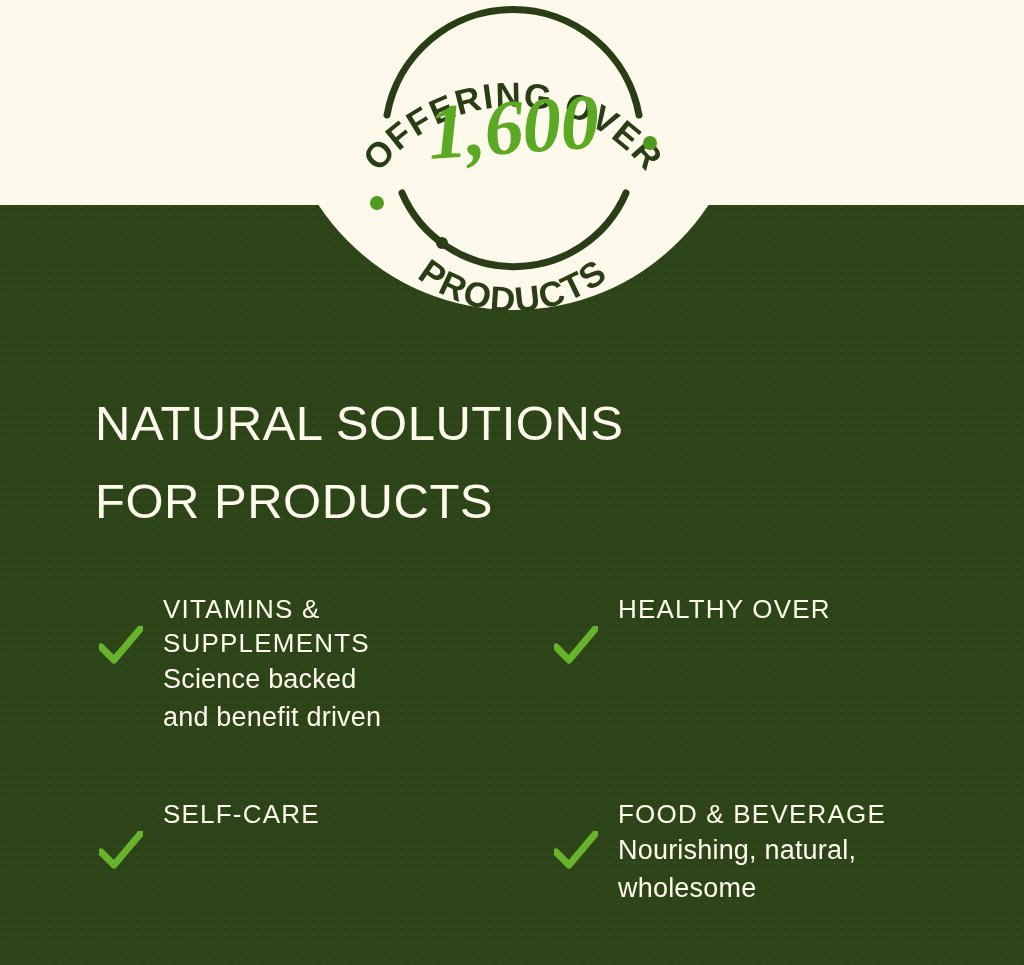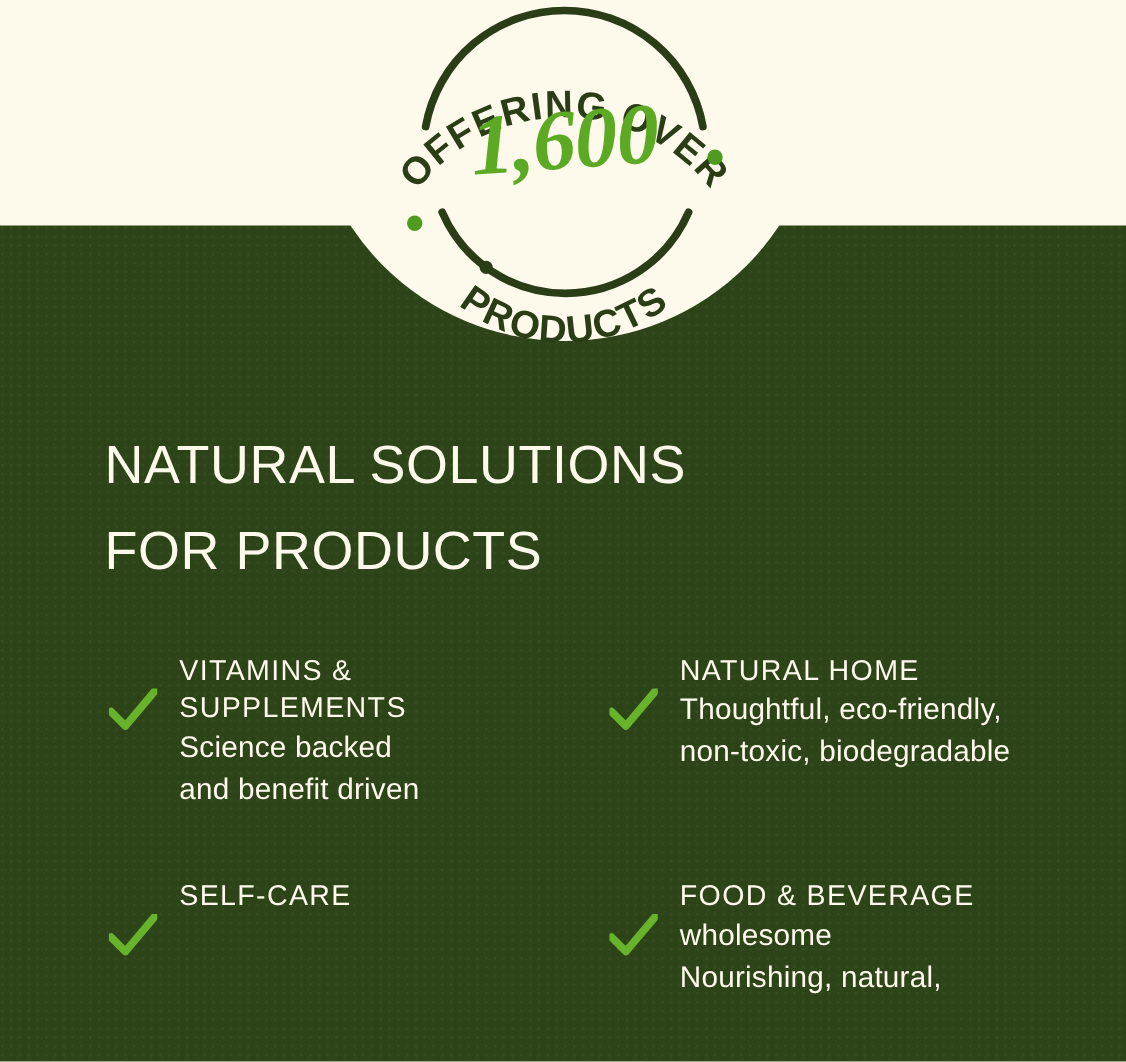--- a/index.html
+++ b/index.html
@@ -181,43 +181,39 @@
         <span class="desc-line">and benefit driven</span>
       </div>
     </div>
 
     <div class="feature-item">
       <span class="check-icon">
         <svg viewBox="0 0 44 40" xmlns="http://www.w3.org/2000/svg">
           <path d="M 2,21 L 15,34 L 42,2" fill="none" stroke="#67b32b" stroke-width="7" stroke-linecap="round" stroke-linejoin="round"></path>
         </svg>
       </span>
-      <div class="feature-title">NATURAL HOME</div>
-      <div class="feature-desc">
-        <span class="desc-line">Thoughtful, eco-friendly,</span>
-        <span class="desc-line">non-toxic, biodegradable</span>
-      </div>
+      <div class="feature-title">HEALTHY OVER</div>
     </div>
 
     <div class="feature-item">
       <span class="check-icon">
         <svg viewBox="0 0 44 40" xmlns="http://www.w3.org/2000/svg">
           <path d="M 2,21 L 15,34 L 42,2" fill="none" stroke="#67b32b" stroke-width="7" stroke-linecap="round" stroke-linejoin="round"></path>
         </svg>
       </span>
       <div class="feature-title">SELF-CARE</div>
     </div>
 
     <div class="feature-item">
       <span class="check-icon">
         <svg viewBox="0 0 44 40" xmlns="http://www.w3.org/2000/svg">
           <path d="M 2,21 L 15,34 L 42,2" fill="none" stroke="#67b32b" stroke-width="7" stroke-linecap="round" stroke-linejoin="round"></path>
         </svg>
       </span>
       <div class="feature-title">FOOD &amp; BEVERAGE</div>
       <div class="feature-desc">
+        <span class="desc-line">Nourishing, natural,</span>
         <span class="desc-line">wholesome</span>
-        <span class="desc-line">Nourishing, natural,</span>
       </div>
     </div>
 
   </div>
 </div>
 
 </body></html>

